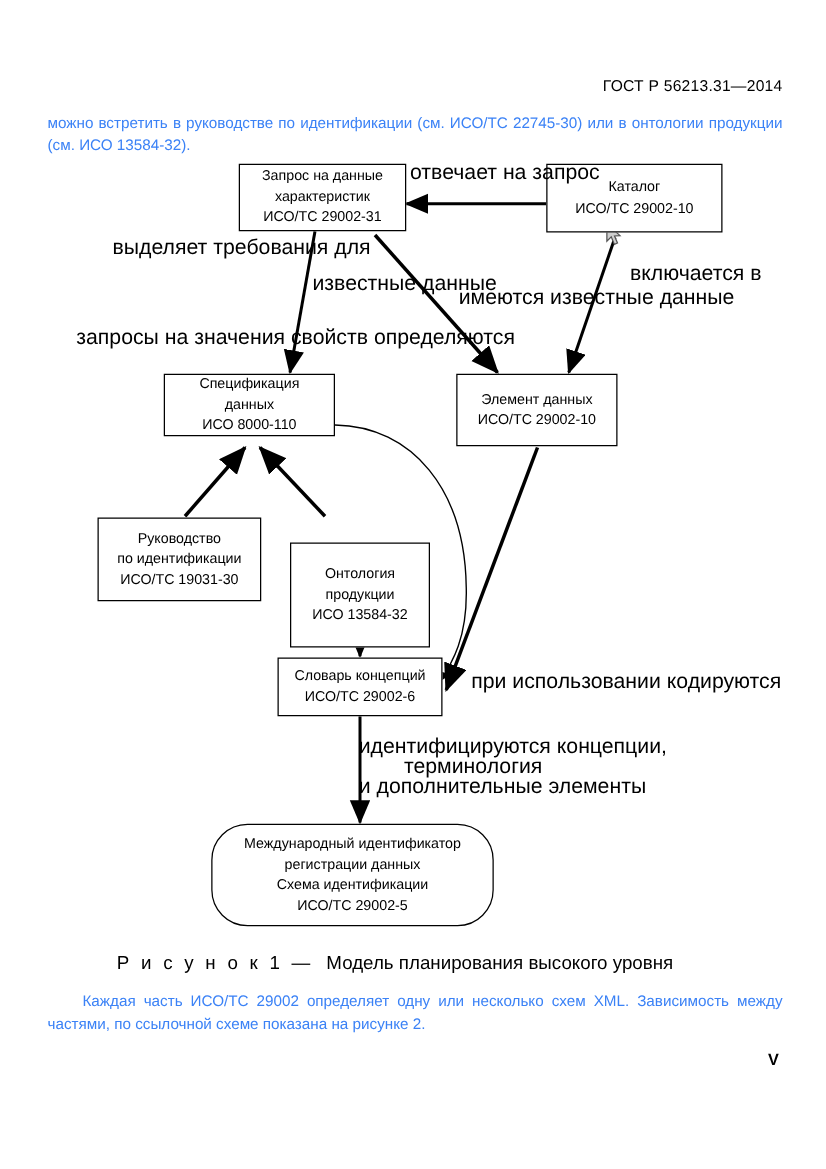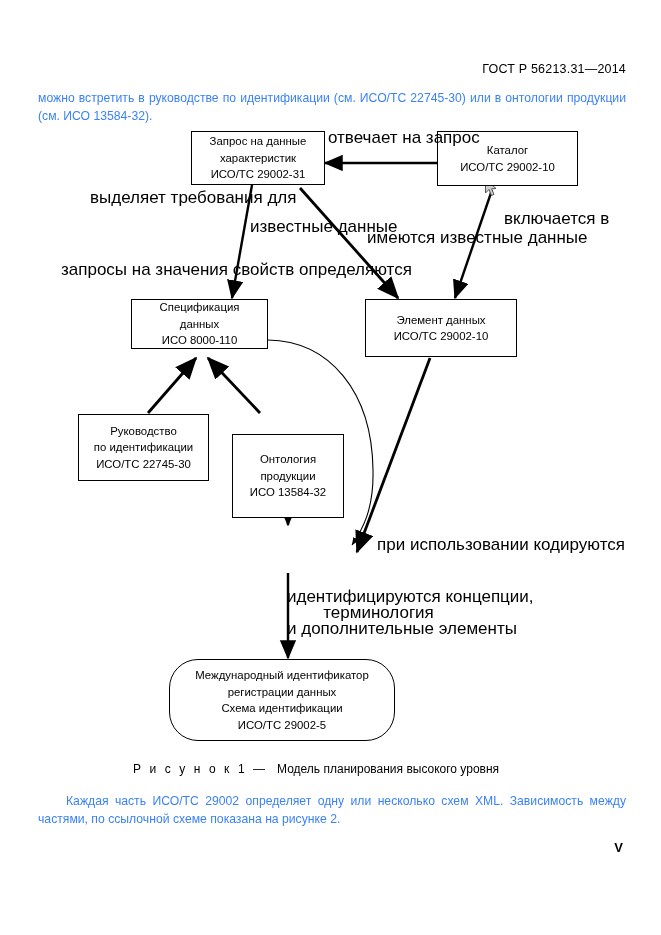--- a/index.html
+++ b/index.html
@@ -50,21 +50,21 @@
     width: 588px;
   }
   .indent { display: inline-block; width: 28px; }
   
   .fig-caption {
     position: absolute;
     top: 762px;
     left: 0;
     width: 632px;
     text-align: center;
-    font-size: 12px;
+    font-size: 15px;
   }
   .fig-caption .spaced { letter-spacing: 2.6px; }
   
   .page-no {
     position: absolute;
     right: 38px;
     top: 840px;
     font-size: 13px;
     font-weight: bold;
   }
@@ -171,37 +171,41 @@
       <span>Каталог</span>
       <span>ИСО/ТС 29002-10</span>
     </div>
 
     <div class="node" style="left:131px; top:299px; width:137px; height:50px;">
       <span>Спецификация</span>
       <span>данных</span>
       <span>ИСО 8000-110</span>
     </div>
 
-    <div class="node" style="left:365px; top:299px; width:152px; height:58px;text-align:center;">
+    <div class="node" style="left:365px; top:299px; width:129px; height:58px;text-align:center;">
       <span>Элемент данных</span>
       <span>ИСО/ТС 29002-10</span>
     </div>
 
     <div class="node" style="left:78px; top:414px; width:131px; height:67px;">
       <span>Руководство</span>
       <span>по идентификации</span>
-      <span>ИСО/ТС 22745-30</span>
+      <span>ИСО/ТС 19031-30</span>
     </div>
 
     <div class="node" style="left:232px; top:434px; width:112px; height:84px;">
       <span>Онтология</span>
       <span>продукции</span>
       <span>ИСО 13584-32</span>
     </div>
 
+    <div class="node" style="left:222px; top:526px; width:132px; height:47px;">
+      <span>Словарь концепций</span>
+      <span>ИСО/ТС 29002-6</span>
+    </div>
 
     <div class="node" style="left:169px; top:659px; width:226px; height:82px;border-radius:29px;">
       <span>Международный идентификатор</span>
       <span>регистрации данных</span>
       <span>Схема идентификации</span>
       <span>ИСО/ТС 29002-5</span>
     </div>
 
     <div class="edge-label" style="left:328px; top:130px;">
       <span>отвечает на запрос</span>

